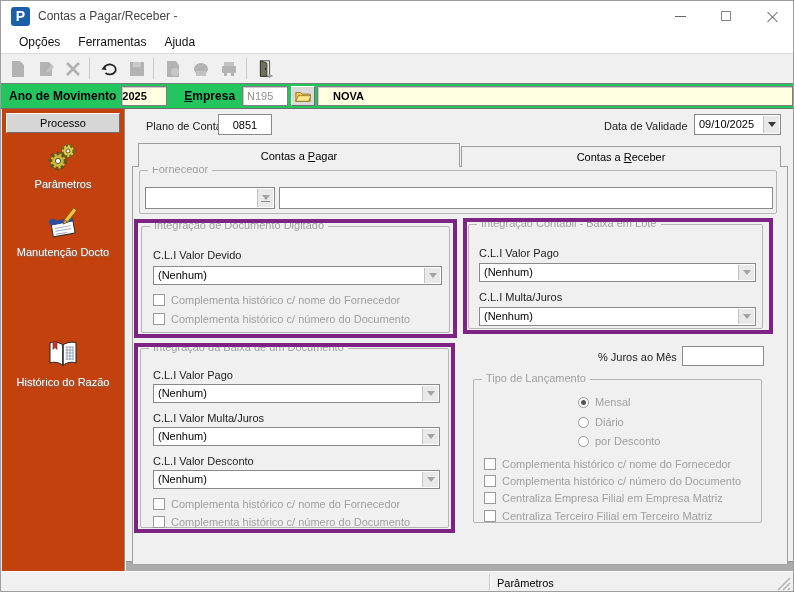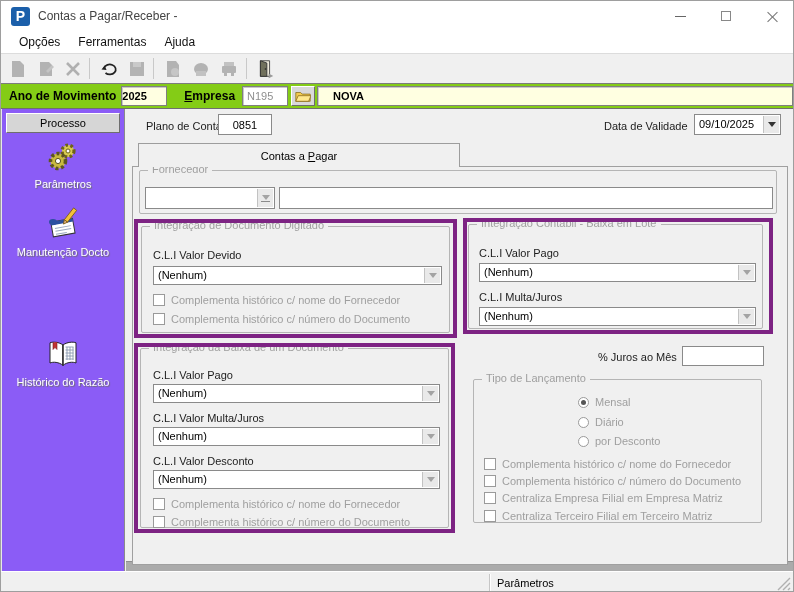--- a/index.html
+++ b/index.html
@@ -18,27 +18,27 @@
   .closeglyph:before,.closeglyph:after{content:"";position:absolute;left:5px;top:-1px;width:1px;height:14px;background:#777;}
   .closeglyph:before{transform:rotate(45deg);} .closeglyph:after{transform:rotate(-45deg);}
   
   .menubar{position:absolute;left:0;top:30px;width:100%;height:22px;background:#fff;display:flex;align-items:center;padding-left:9px;}
   .menuitem{padding:3px 9px;font-size:12px;color:#111;}
   
   .toolbar{position:absolute;left:0;top:52px;width:100%;height:30px;background:#F0F0F0;border-top:1px solid #dcdcdc;}
   .tbtn{position:absolute;top:2px;width:26px;height:26px;display:flex;align-items:center;justify-content:center;}
   .tsep{position:absolute;top:4px;width:1px;height:21px;background:#c9c9c9;}
   
-  .headerbar{position:absolute;left:0;top:82px;width:100%;height:26px;background:#84cc16;
+  .headerbar{position:absolute;left:0;top:82px;width:100%;height:26px;background:#22c55e;
     border-top:1px solid #7c7c7c;border-bottom:1px solid #6f6f6f;display:flex;align-items:center;}
   .hlabel{font-weight:bold;font-size:12px;color:#000;}
   .hfield{height:20px;border:1px solid #7f7f7f;box-shadow:inset 1px 1px 0 #c9c9c9;display:flex;align-items:center;}
   .cream{background:#FFFFE1;}
   
-  .sidebar{position:absolute;left:0;top:108px;width:124px;height:462px;background:#8b5cf6;
+  .sidebar{position:absolute;left:0;top:108px;width:124px;height:462px;background:#c2410c;
     border-left:1px solid #e8e8e8;border-right:1px solid #8a8a8a;padding-left:12px;}
   .processo{position:absolute;left:4px;top:4px;width:114px;height:20px;background:#D6D6D6;
     border:1px solid;border-color:#ffffff #6e6e6e #6e6e6e #ffffff;text-align:center;line-height:18px;color:#000;}
   .sideitem{position:absolute;left:0;width:100%;display:flex;flex-direction:column;align-items:center;}
   .sidelabel{margin-top:3px;color:#fff;text-shadow:1px 1px 1px #6e6e6e;text-align:center;}
   
   .main{position:absolute;left:125px;top:108px;width:669px;height:462px;background:#F0F0F0;}
   .bottomstrip{position:absolute;left:0;top:452px;width:100%;height:10px;background:#ABABAB;border-top:1px solid #8f8f8f;}
   .lbl{position:absolute;color:#1c1c1c;white-space:nowrap;}
   .field{position:absolute;border:1px solid #8a8a8a;background:#fff;display:flex;align-items:center;}
@@ -232,20 +232,23 @@
     <div class="combo" style="left:568px;top:5px;width:87px;height:21px">
       <span class="cval" style="top:3px">09/10/2025</span>
       <span class="cbtn">
           <span class="arr dark"></span>
         </span>
     </div>
 
     <div class="tab" style="left:12px;top:34px;width:322px;height:24px;line-height:24px">
       <span>Contas a </span><u>P</u><span>agar</span>
     </div>
+    <div class="tab" style="left:335px;top:37px;width:320px;height:21px;line-height:21px">
+      <span>Contas a </span><u>R</u><span>eceber</span>
+    </div>
 
     <div class="panel">
 
       <div class="gb" style="left:6px;top:3px;width:638px;height:44px">
         <span class="gbcap">Fornecedor</span>
         <div class="combo" style="left:5px;top:16px;width:130px;height:22px">
           <span class="cval"></span>
           <span class="cbtn">
             <span class="lookarr">
                 <span class="arr"></span>

